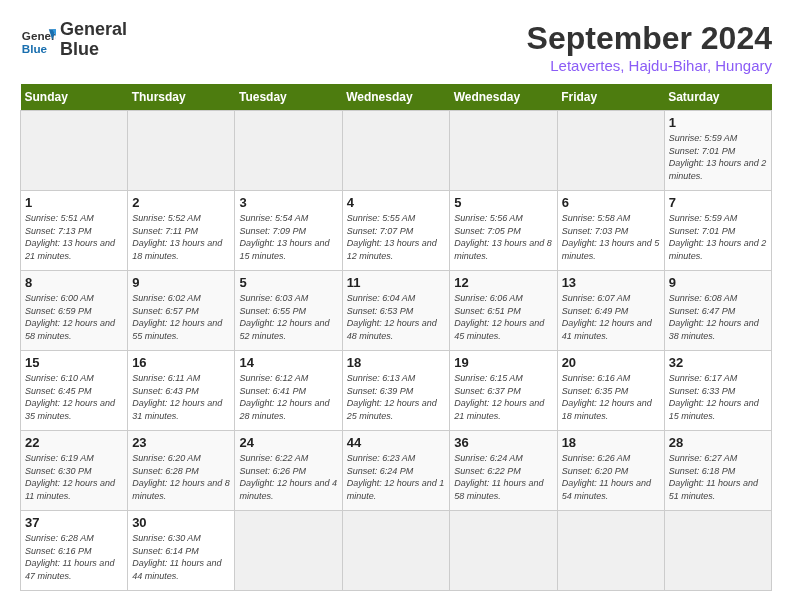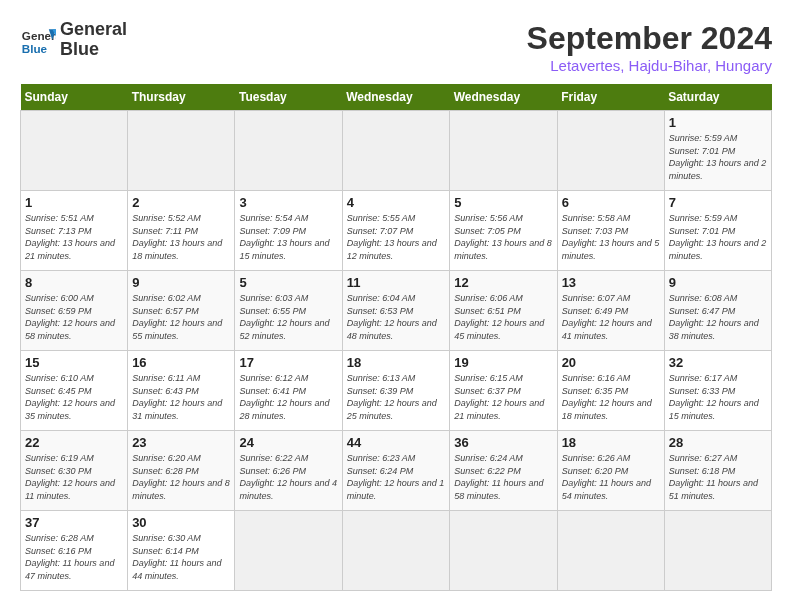--- a/index.html
+++ b/index.html
@@ -161,21 +161,21 @@
         <td><span class="day-num">13</span>
         <span class="day-info">Sunrise: 6:07 AM<br>Sunset: 6:49 PM<br>Daylight: 12 hours and 41 minutes.</span></td>
         <td><span class="day-num">9</span>
         <span class="day-info">Sunrise: 6:08 AM<br>Sunset: 6:47 PM<br>Daylight: 12 hours and 38 minutes.</span></td>
       </tr>
       <tr>
         <td><span class="day-num">15</span>
         <span class="day-info">Sunrise: 6:10 AM<br>Sunset: 6:45 PM<br>Daylight: 12 hours and 35 minutes.</span></td>
         <td><span class="day-num">16</span>
         <span class="day-info">Sunrise: 6:11 AM<br>Sunset: 6:43 PM<br>Daylight: 12 hours and 31 minutes.</span></td>
-        <td><span class="day-num">17</span>
+        <td><span class="day-num">14</span>
         <span class="day-info">Sunrise: 6:12 AM<br>Sunset: 6:41 PM<br>Daylight: 12 hours and 28 minutes.</span></td>
         <td><span class="day-num">18</span>
         <span class="day-info">Sunrise: 6:13 AM<br>Sunset: 6:39 PM<br>Daylight: 12 hours and 25 minutes.</span></td>
         <td><span class="day-num">19</span>
         <span class="day-info">Sunrise: 6:15 AM<br>Sunset: 6:37 PM<br>Daylight: 12 hours and 21 minutes.</span></td>
         <td><span class="day-num">20</span>
         <span class="day-info">Sunrise: 6:16 AM<br>Sunset: 6:35 PM<br>Daylight: 12 hours and 18 minutes.</span></td>
         <td><span class="day-num">32</span>
         <span class="day-info">Sunrise: 6:17 AM<br>Sunset: 6:33 PM<br>Daylight: 12 hours and 15 minutes.</span></td>
       </tr>

